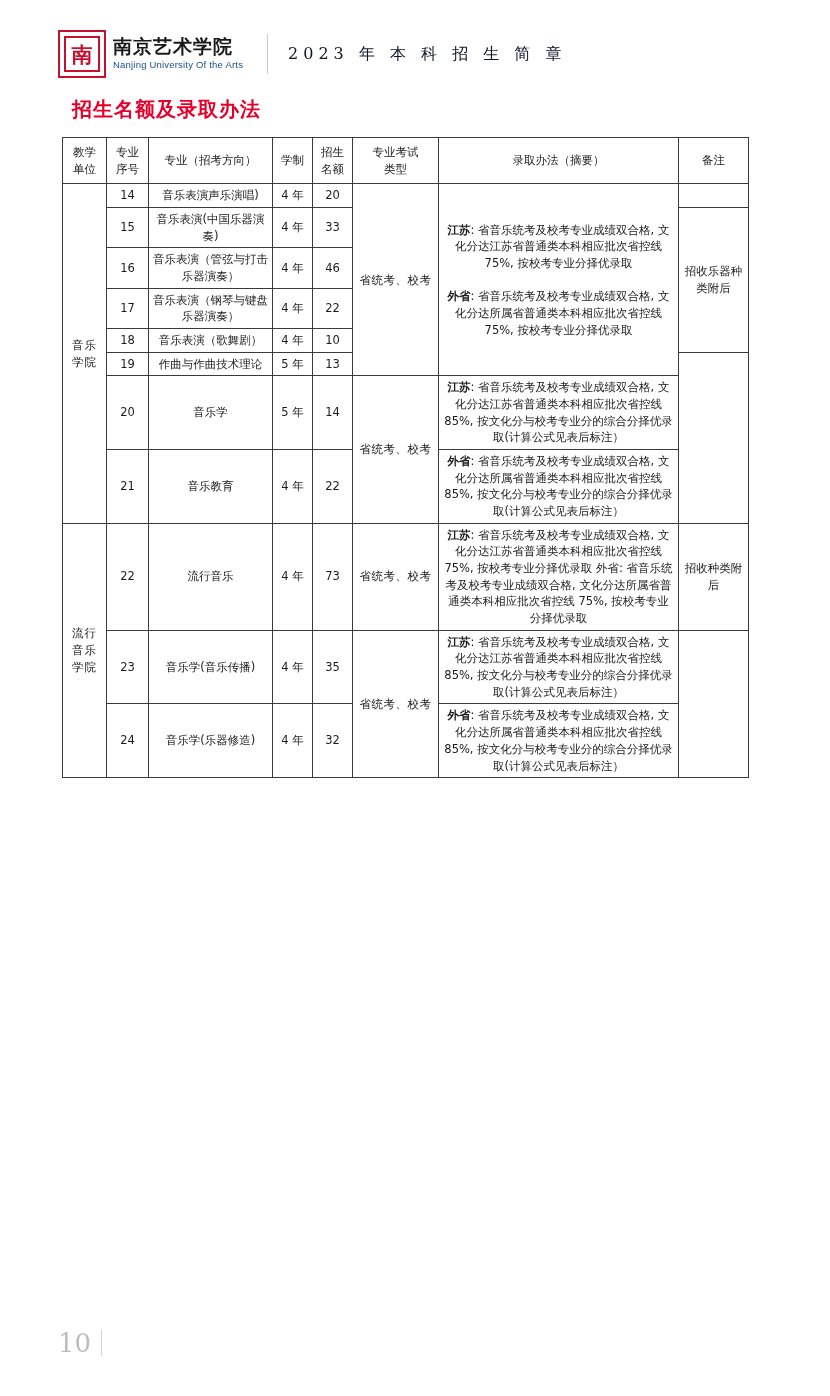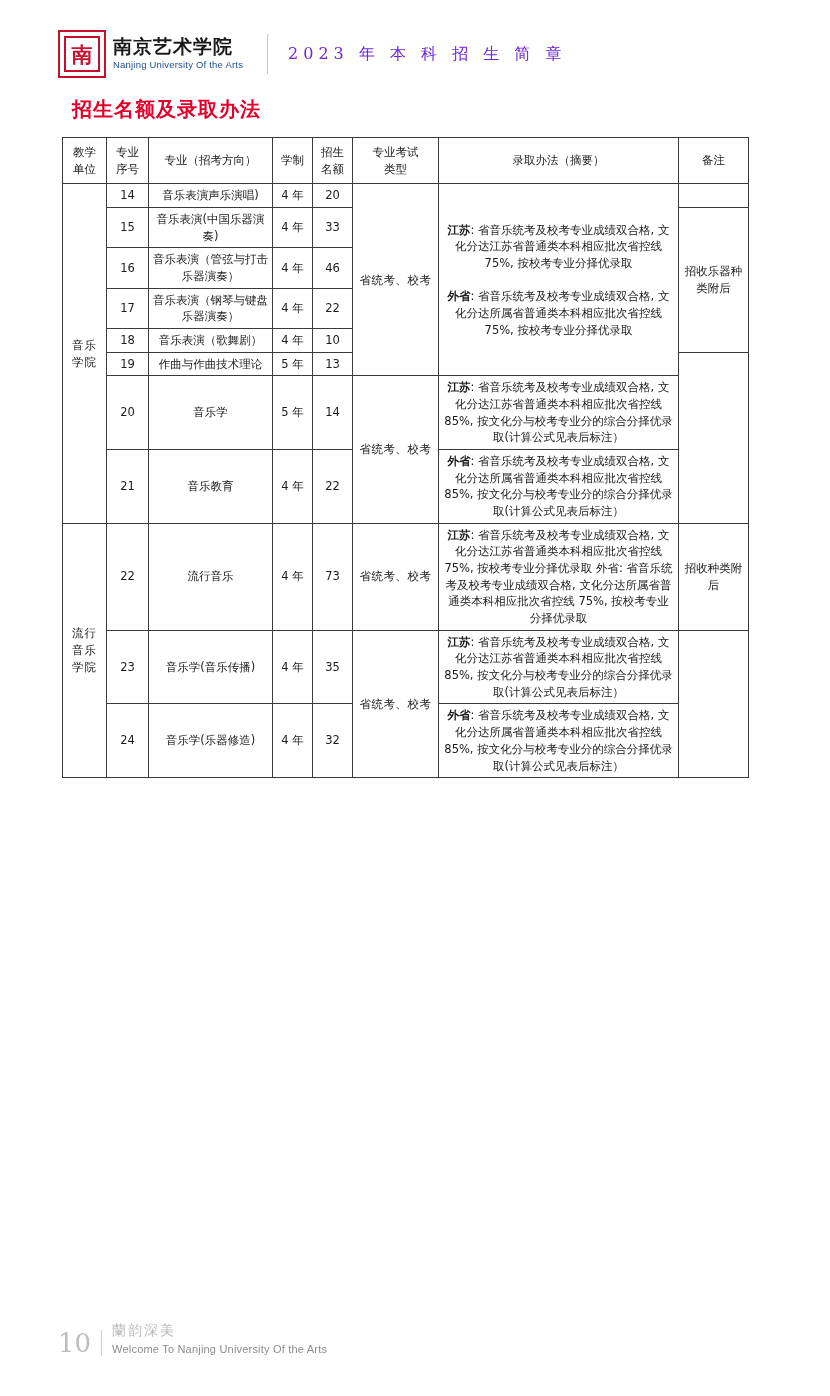--- a/index.html
+++ b/index.html
@@ -72,21 +72,21 @@
   }
   .header-divider {
     width: 1px;
     height: 40px;
     background: #c9c9c9;
     margin: 0 20px 0 24px;
   }
   .header-title {
     font-family: "DejaVu Serif", serif;
     font-size: 16px;
-    color: #6d28d9;
+    color: #0f172a;
     letter-spacing: 5px;
     white-space: nowrap;
   }
 
   
   .section-title {
     color: #e4002b;
     font-size: 20px;
     font-weight: bold;
     margin: 34px 0 14px 72px;
@@ -357,17 +357,13 @@
       <td class="method-cell">
         <span class="lead">外省</span><span>: 省音乐统考及校考专业成绩双合格, 文化分达所属省普通类本科相应批次省控线 85%, 按文化分与校考专业分的综合分择优录取(计算公式见表后标注）</span>
       </td>
     </tr>
   </tbody>
 </table>
 </div>
 
 <div class="page-footer">
   <div class="folio">10</div>
-  <div class="footer-text">
-    <div class="footer-cn">蘭韵深美</div>
-    <div class="footer-en">Welcome To Nanjing University Of the Arts</div>
-  </div>
 </div>
 
 </body></html>

